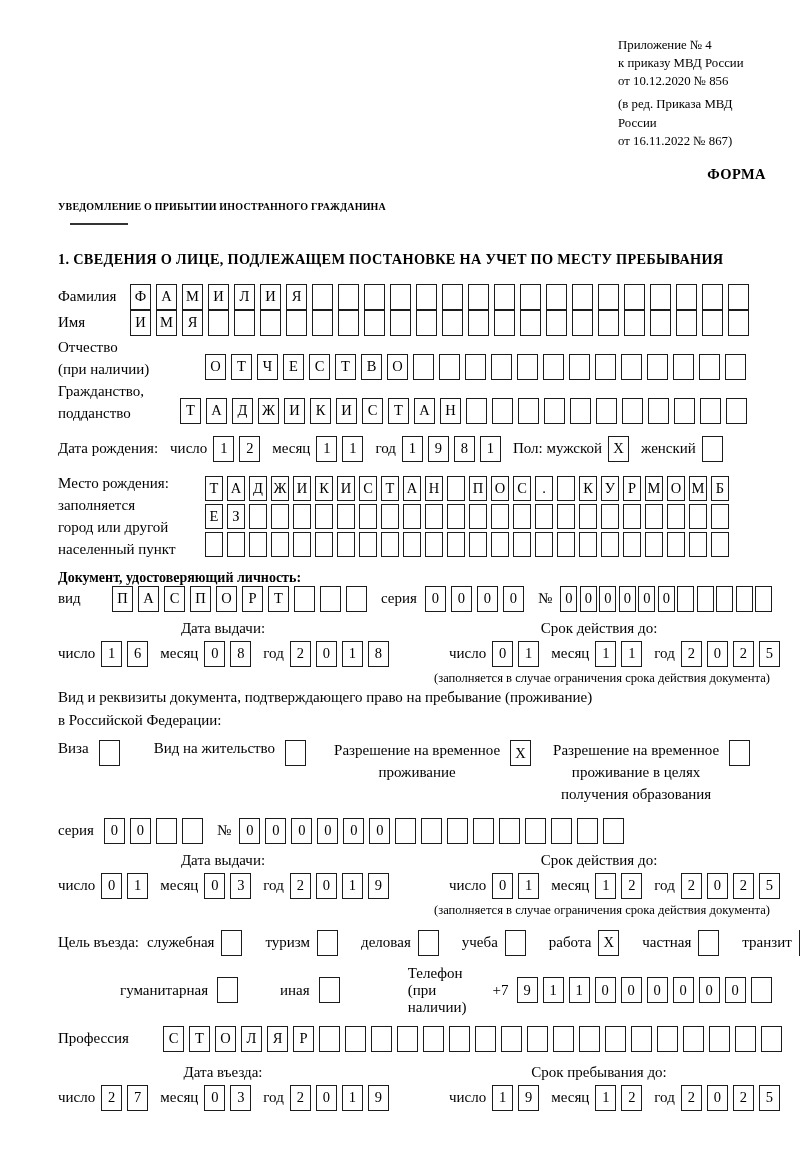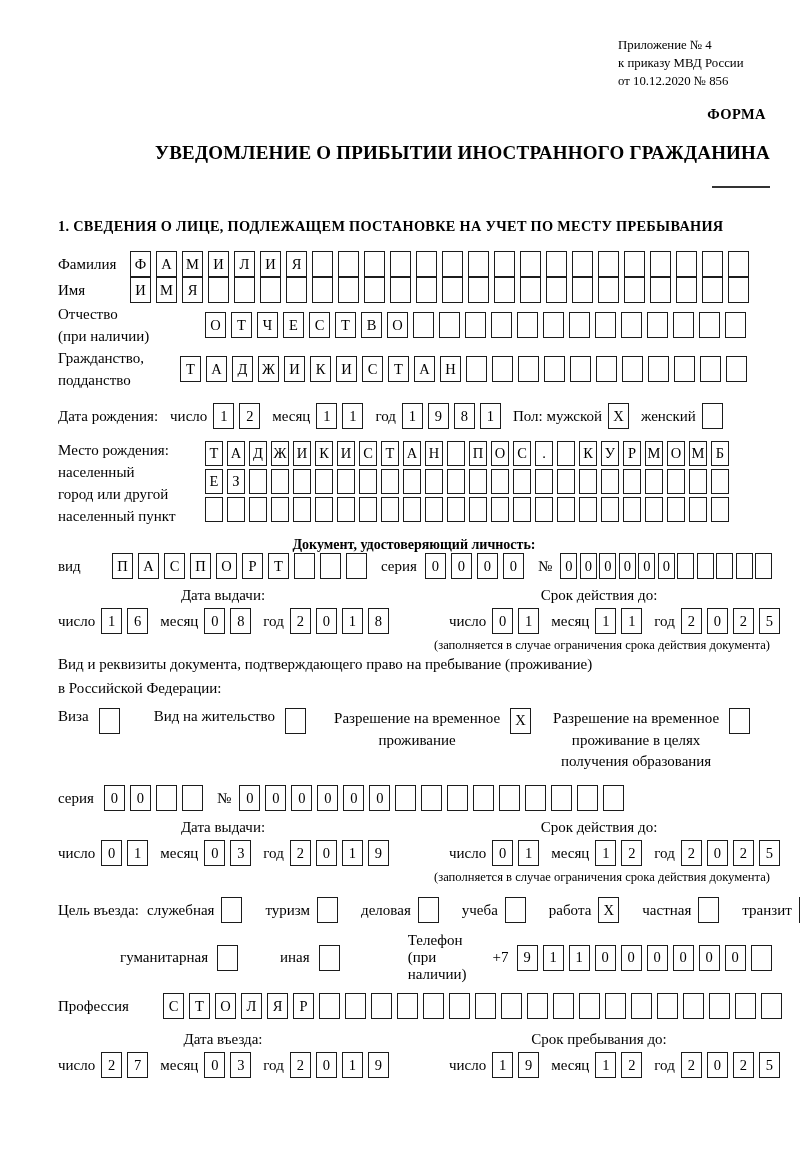--- a/index.html
+++ b/index.html
@@ -10,49 +10,49 @@
     font-size:15px;
   }
   .page { width:800px; height:1163px; padding:36px 30px 0 58px; }
 
   
   .annex { margin-left:560px; font-size:12.8px; line-height:1.42; }
   .annex .sub { margin-top:5px; }
   .forma { text-align:right; font-weight:bold; font-size:14.5px; margin:16px 4px 0 0; letter-spacing:.4px; }
 
   
-  .title { text-align:right; font-weight:bold; font-size:19px; line-height:1.5; margin-top:16px; letter-spacing:.2px; }
+  .title { text-align:left; font-weight:bold; font-size:10px; line-height:1.5; margin-top:16px; letter-spacing:.2px; }
   .blank-line { display:inline-block; width:58px; border-bottom:2px solid #333; margin-left:12px; vertical-align:baseline; }
 
   .sec-heading { margin-top:22px; font-weight:bold; font-size:14.3px; letter-spacing:.3px; }
 
   
   .frow { display:flex; align-items:center; }
-  .frow.top { align-items:center; }
+  .frow.top { align-items:flex-end; }
   .flabel { flex:none; font-size:15px; }
   .w72 { width:72px; } .w147 { width:147px; } .w122 { width:122px; } .w54 { width:54px; }
   .ml-lines div { line-height:22px; }
 
   
   .cells { display:flex; flex:none; gap:5px; }
   .cell {
     display:inline-flex; flex:none; align-items:center; justify-content:center;
     width:21px; height:26px; border:1.6px solid #1c1c1c; background:#fff;
     font-size:14.5px; font-family:"Liberation Serif", serif;
   }
   .cells.tight { gap:4px; margin-bottom:3px; }
   .cells.tight .cell { width:18px; height:25px; }
   .cells.packed { gap:2.5px; }
   .cells.packed .cell { width:17px; }
 
   .dlabel { margin:0 6px 0 12px; }
   .dlabel.first { margin-left:0; }
   .mid-label { margin:0 8px 0 14px; }
 
-  .doc-heading { text-align:center; font-weight:bold; font-size:14px; margin-top:10px; }
+  .doc-heading { font-weight:bold; font-size:14px; margin-top:10px; }
 
   .two-col { display:flex; margin-top:8px; }
   .col-l { width:345px; flex:none; }
   .col-r { flex:1; padding-left:46px; }
   .dc-heading { text-align:center; font-size:15px; margin-bottom:4px; }
   .col-l .dc-heading { width:330px; }
   .col-r .dc-heading { width:320px; margin-left:-10px; }
   .dgroup { display:flex; align-items:center; }
   .note { font-size:12.6px; text-align:right; margin-top:4px; }
 
@@ -77,20 +77,24 @@
 </style>
 </head>
 <body>
 
 <div class="page">
 
   <div class="annex">
     <div>Приложение № 4</div>
     <div>к приказу МВД России</div>
     <div>от 10.12.2020 № 856</div>
+    <div class="sub">
+      <div>(в ред. Приказа МВД России</div>
+      <div>от 16.11.2022 № 867)</div>
+    </div>
   </div>
   <div class="forma">ФОРМА</div>
 
   <div class="title">
     <div>УВЕДОМЛЕНИЕ О ПРИБЫТИИ ИНОСТРАННОГО ГРАЖДАНИНА</div>
     <div>
       <span class="blank-line"></span>
     </div>
   </div>
 
@@ -242,21 +246,21 @@
       </span>
     <span class="dlabel">женский</span>
     <span class="cells">
         <span class="cell"></span>
       </span>
   </div>
 
   <div class="frow top" style="margin-top:10px">
     <div class="flabel w147 ml-lines">
       <div>Место рождения:</div>
-      <div>населенный</div>
+      <div>заполняется</div>
       <div>город или другой</div>
       <div>населенный пункт</div>
     </div>
     <div>
       <div class="cells tight">
           <span class="cell">Т</span>
           <span class="cell">А</span>
           <span class="cell">Д</span>
           <span class="cell">Ж</span>
           <span class="cell">И</span>

